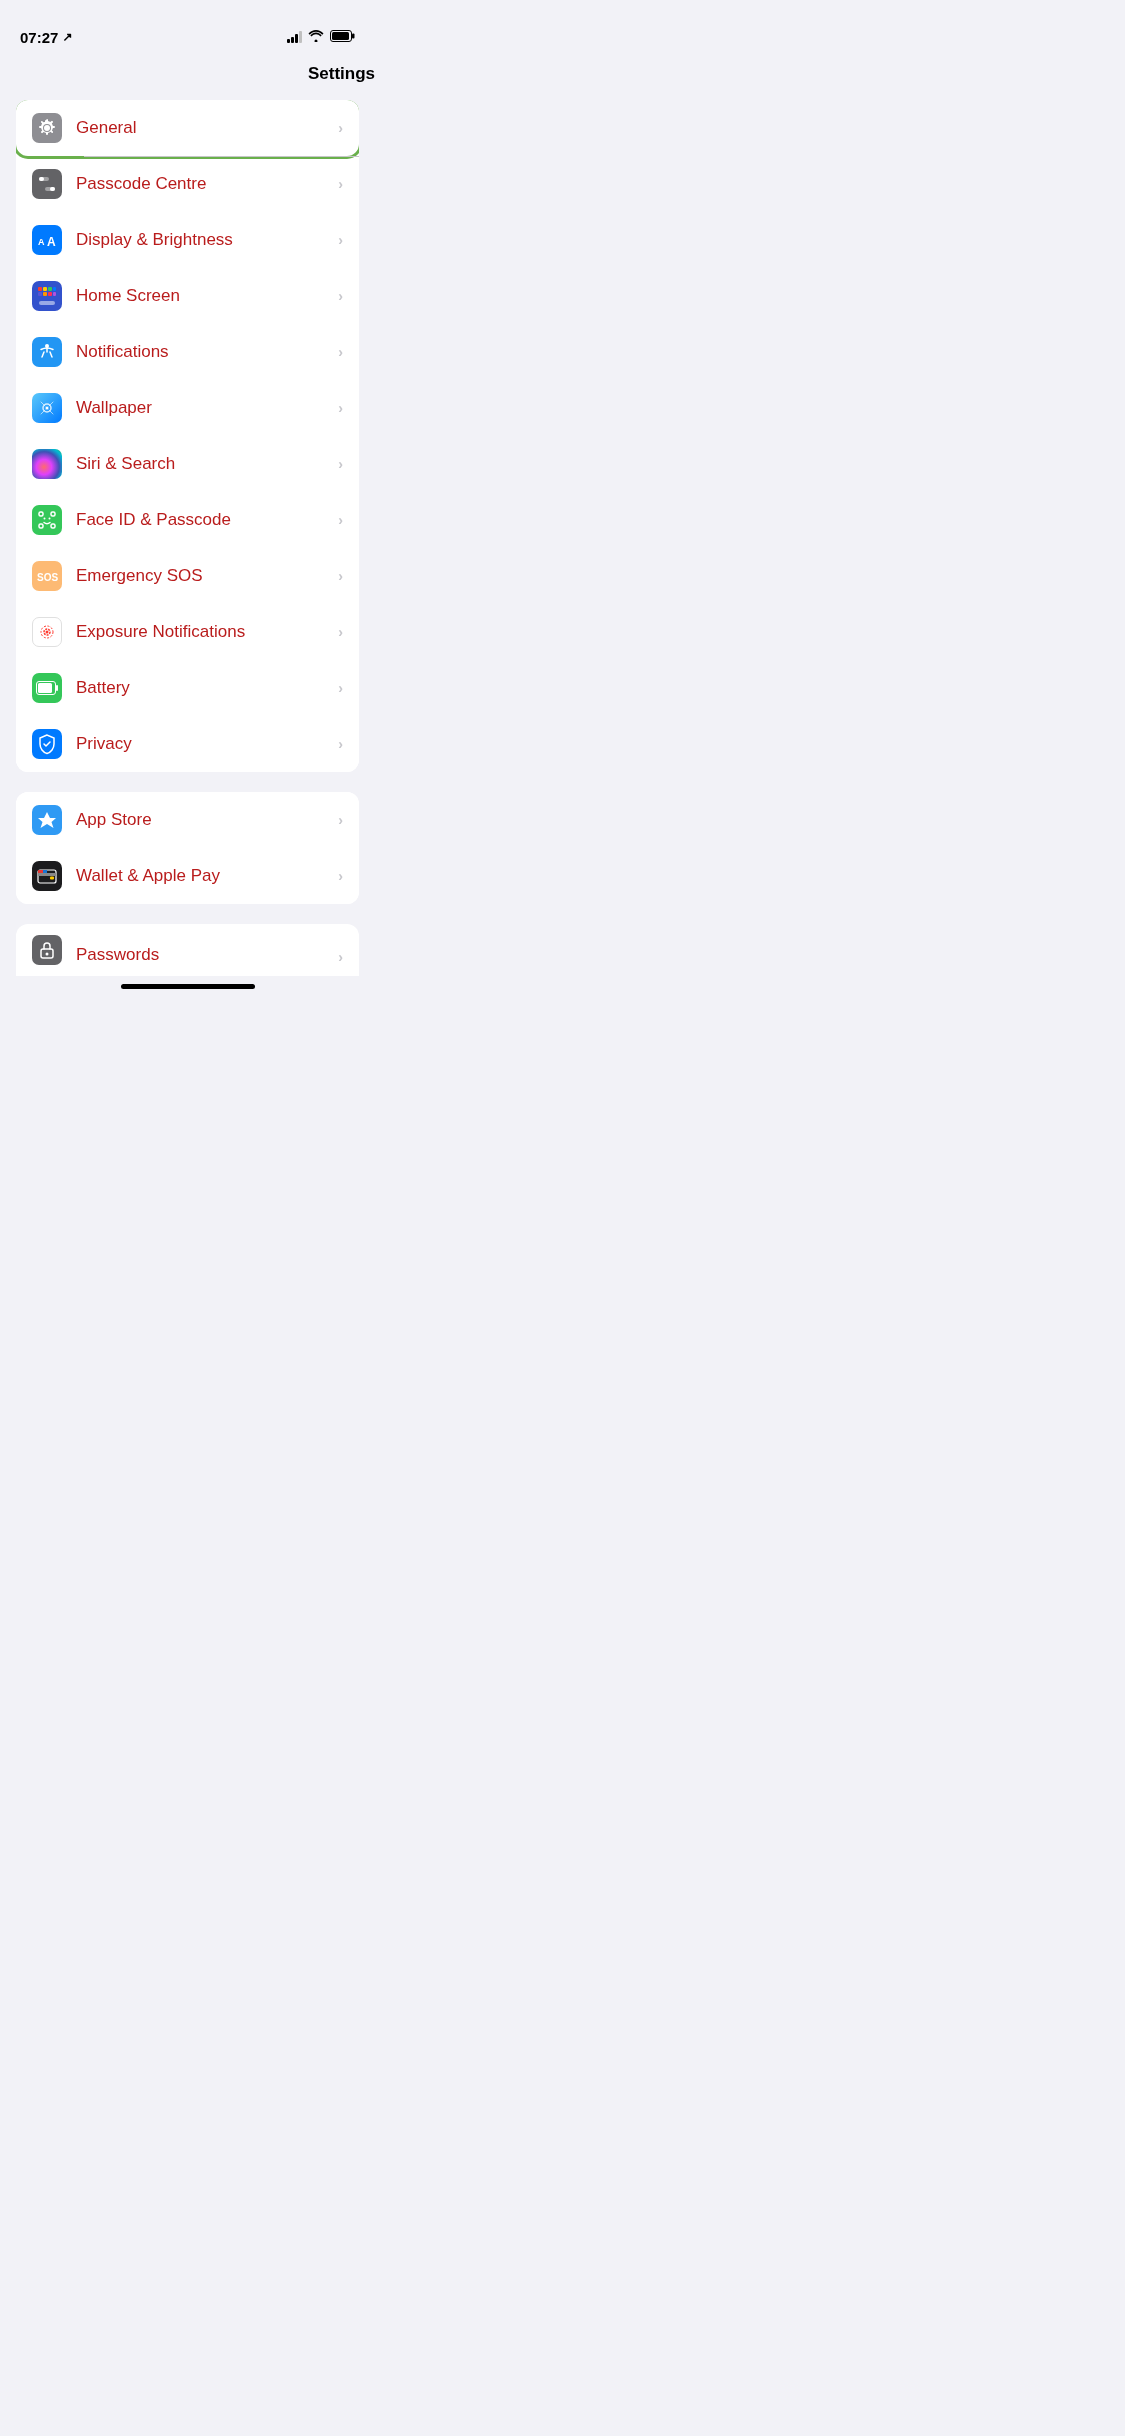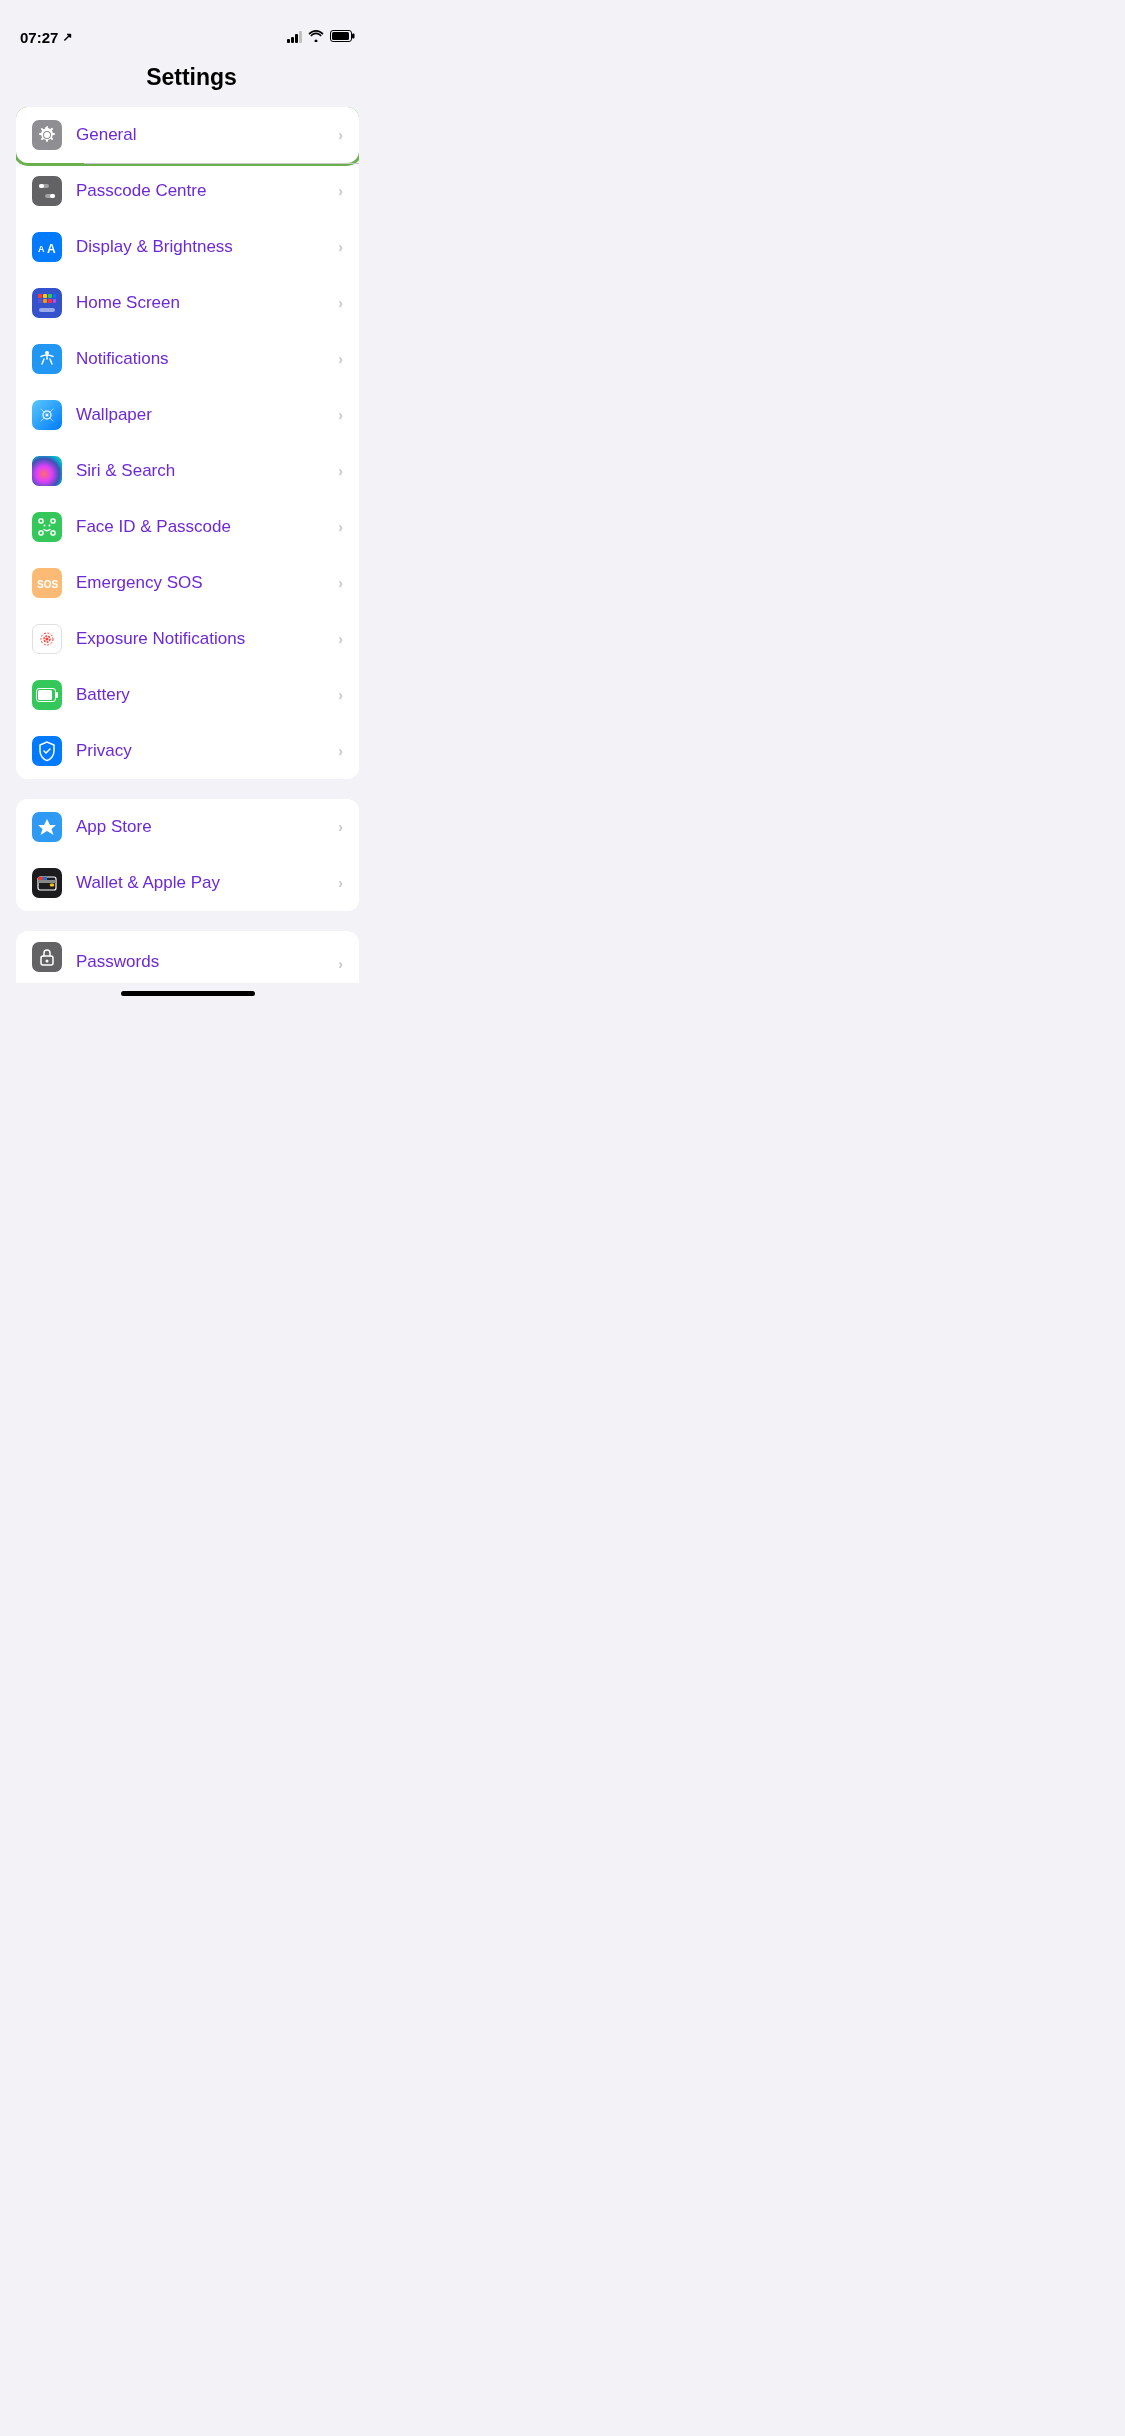--- a/index.html
+++ b/index.html
@@ -46,22 +46,22 @@
     }
 
     .signal-bar {
       width: 3px;
       background: #000;
       border-radius: 1px;
     }
 
     
     .page-title {
-      text-align: center;
-      font-size: 23px;
+      text-align: right;
+      font-size: 17px;
       font-weight: 600;
       padding: 8px 0 16px 0;
       margin-left: 8px;
     }
 
     
     .settings-group {
       background: #fff;
       border-radius: 12px;
       margin: 0 16px 20px 16px;
@@ -106,21 +106,21 @@
       overflow: hidden;
     }
 
     .icon-wrap svg {
       display: block;
     }
 
     .item-label {
       flex: 1;
       font-size: 17px;
-      color: #6d28d9;
+      color: #b91c1c;
     }
 
     .chevron {
       color: #c7c7cc;
       font-size: 14px;
       font-weight: 600;
       margin-left: 4px;
     }
 
     

